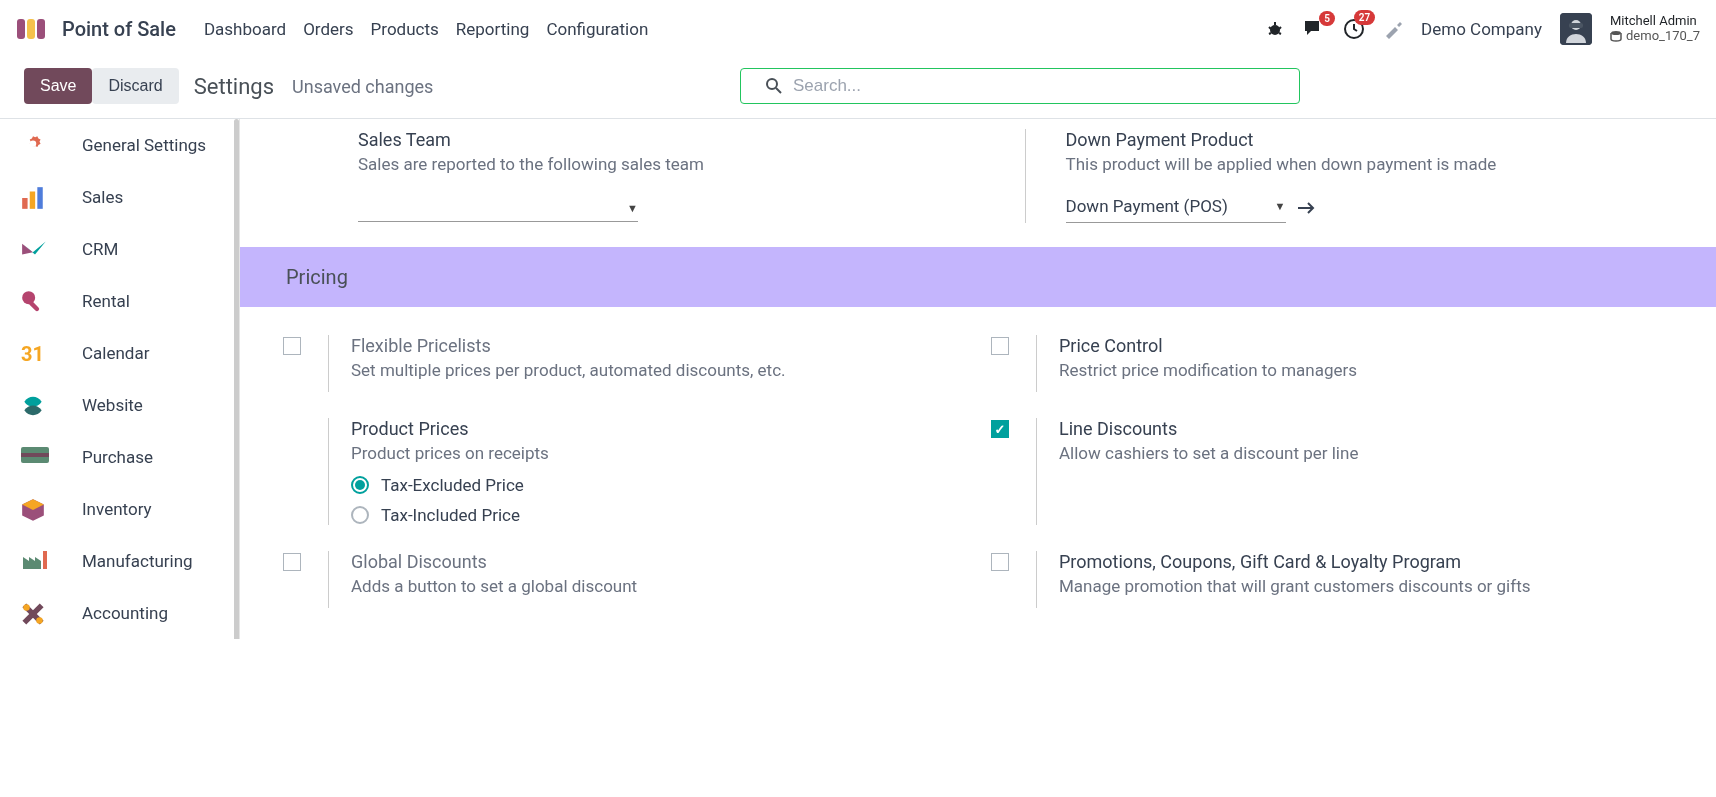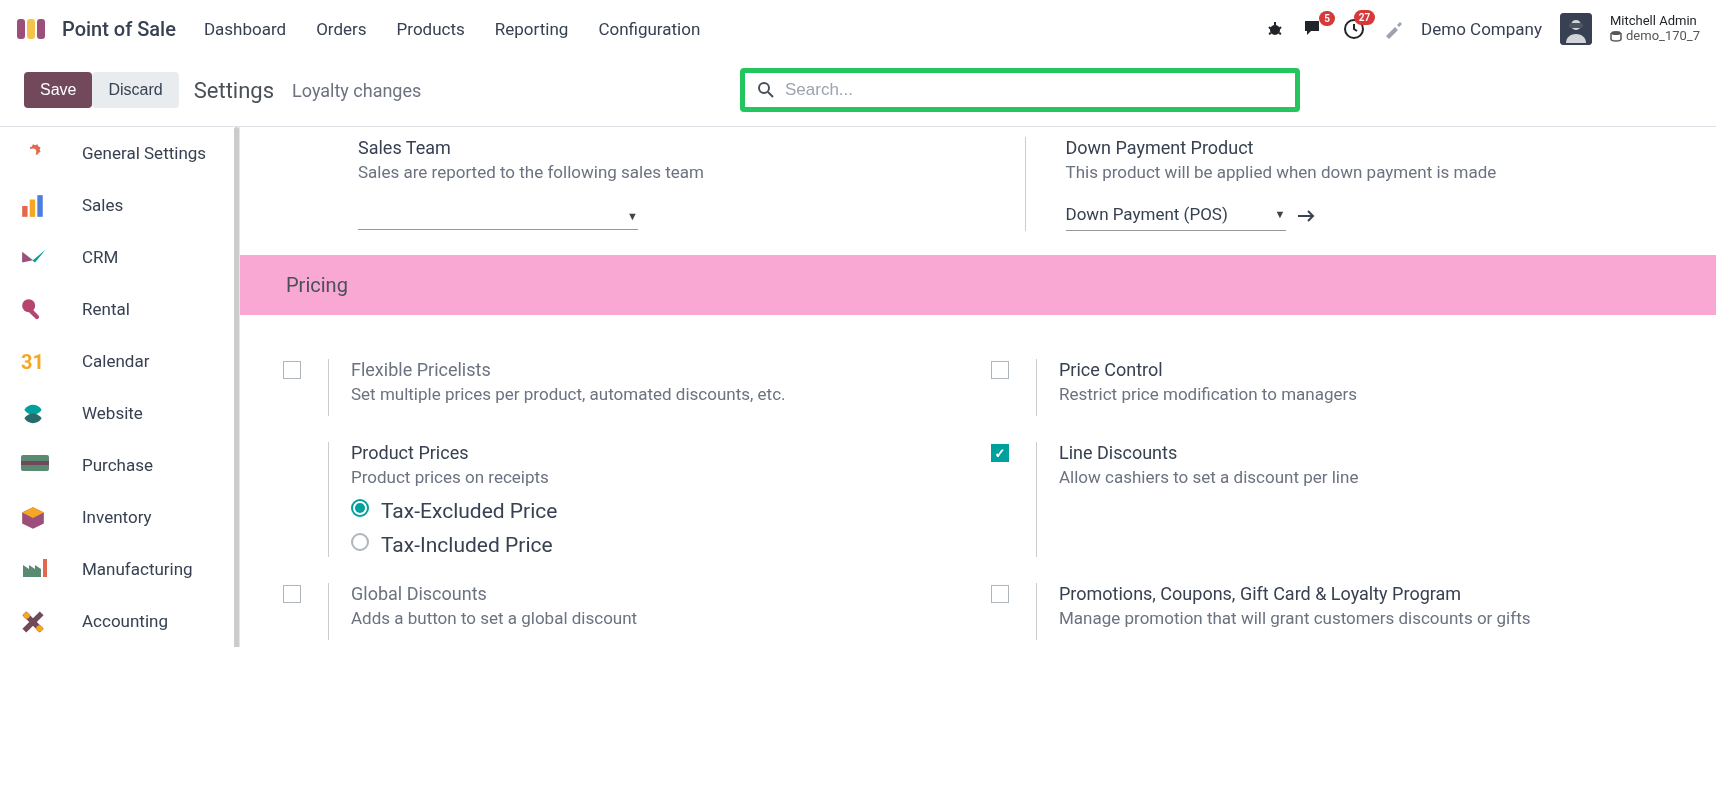--- a/index.html
+++ b/index.html
@@ -2,39 +2,39 @@
 <html><head>
 <meta charset="utf-8">
 <style>
 * { margin: 0; padding: 0; box-sizing: border-box; }
 body { font-family: -apple-system, BlinkMacSystemFont, "Segoe UI", Roboto, sans-serif; font-size: 14px; color: #212529; background: #fff; overflow-x: hidden; }
 
 
 .navbar { display: flex; align-items: center; height: 58px; padding: 0 16px; border-bottom: 0; }
 .logo { width: 36px; height: 28px; margin-right: 10px; flex-shrink:0; }
 .app-title { font-size: 20px; font-weight: 500; color: #374151; margin-right: 28px; }
-.nav-menu { display: flex; gap: 30px; flex: 1; }
+.nav-menu { display: flex; gap: 17px; flex: 1; }
 .nav-item { font-size: 17px; color: #374151; cursor: pointer; }
 .nav-right { display: flex; align-items: center; gap: 18px; }
 .nav-icon-wrap { position: relative; cursor: pointer; }
 .badge { position: absolute; top: -8px; right: -10px; background: #d63939; color: #fff; font-size: 10px; font-weight: 600; border-radius: 9px; padding: 1px 5px; min-width: 16px; text-align: center; line-height: 13px; }
 .company { font-size: 17px; color: #374151; cursor: pointer; }
 .avatar { width: 32px; height: 32px; border-radius: 4px; background: linear-gradient(135deg,#6b7280,#374151); flex-shrink:0; }
 .user-col { display: flex; flex-direction: column; line-height: 1.15; font-size: 13px; }
 .user-db { display:flex; align-items:center; gap:4px; color:#555; }
 
 
 .control-bar { display: flex; align-items: center; padding: 10px 16px 14px 24px; gap: 0; }
 .btn { border: none; padding: 9px 16px; font-size: 16px; border-radius: 4px; cursor: pointer; }
 .btn-save { background: #71495b; color: #fff; }
 .btn-discard { background: #e9ecef; color: #374151; }
 .breadcrumb { font-size: 22px; color: #495057; margin-left: 15px; margin-right: 18px; }
 .unsaved { font-size: 18px; color: #6b7280; }
 .search-wrap { margin-left: auto; margin-right: 400px; }
-.search-box { display: flex; align-items: center; border: 5px solid #22c55e; border-radius: 4px; padding: 7px 12px; width: 560px; }
+.search-box { display: flex; align-items: center; border: 1px solid #22c55e; border-radius: 4px; padding: 7px 24px; width: 560px; }
 .search-box input { border: none; outline: none; font-size: 17px; background: transparent; margin-left: 10px; width: 100%; color:#374151; }
 .search-box input::placeholder { color: #9ca3af; }
 
 .divider-h { border-bottom: 1px solid #dee2e6; }
 
 
 .body-row { display: flex; }
 .sidebar { width: 240px; flex-shrink: 0; border-right: 1px solid #e5e5e5; position: relative; }
 .sidebar::after { content:""; position:absolute; right:0; top:0; width:5px; height:590px; background:#ccc; border-radius:3px; }
 .sb-item { display: flex; align-items: center; gap: 32px; padding: 14px 20px; cursor: pointer; }
@@ -46,35 +46,35 @@
 .setting-col { flex: 1; min-width: 0; }
 .s-title { font-size: 18px; color: #374151; margin-bottom: 4px; }
 .s-desc { font-size: 17px; color: #6b7280; margin-bottom: 12px; }
 
 .select-line { display:flex; align-items:center; gap:8px; border-bottom:1px solid #999; width:280px; padding:4px 0 6px; justify-content:space-between; }
 .select-line2 { display:flex; align-items:center; gap:10px; }
 .select-val { font-size:17px; color:#374151;text-align:right; }
 .caret { font-size:11px; color:#444; }
 .arrow-link { font-size:18px; color:#374151; cursor:pointer; }
 
-.section-header2 { background:#f9a8d4; padding:18px 0; }
+.section-header2 { background:#c4b5fd; padding:18px 0; }
 .section-header2 h2 { font-size:20px; font-weight:400; color:#495057; padding-left: 46px; }
 
-.settings-grid { padding: 44px 40px 0 40px; display: flex; flex-direction: column; gap: 26px; }
+.settings-grid { padding: 28px 40px 0 40px; display: flex; flex-direction: column; gap: 26px; }
 .grid-row { display: flex; gap: 20px; }
 .cell { display: flex; flex: 1; gap: 18px; align-items: flex-start; }
 .cell-left-gutter { width: 24px; flex-shrink:0; display:flex; justify-content:center; padding-top:2px; }
 .vline { border-left: 1px solid #ccc; align-self: stretch; margin-left: 6px; }
 .cell-body { flex:1; padding-left: 4px; }
 
 .checkbox { width: 18px; height: 18px; border: 1px solid #adb5bd; background: #fff; cursor: pointer; display:inline-flex; align-items:center; justify-content:center; }
 .checkbox.checked { background: #00a09d; border-color: #00a09d; }
 .checkmark { color:#fff; font-size:13px; font-weight:700; }
 
-.radio-row { display:flex; gap:12px; margin-top:10px; font-size:21px; color:#374151; cursor:pointer; }
+.radio-row { display:flex; align-items:center; gap:12px; margin-top:10px; font-size:17px; color:#374151; cursor:pointer; }
 .radio { width:18px; height:18px; border:2px solid #adb5bd; border-radius:50%; display:inline-flex; align-items:center; justify-content:center; }
 .radio.on { border-color:#00a09d; }
 .radio.on::after { content:""; width:10px; height:10px; background:#00a09d; border-radius:50%; }
 
 svg { display:block; }
 </style>
 </head>
 <body>
 
 <div class="navbar">
@@ -139,21 +139,21 @@
         <span>demo_170_7</span>
       </span>
     </div>
   </div>
 </div>
 
 <div class="control-bar">
   <button class="btn btn-save">Save</button>
   <button class="btn btn-discard">Discard</button>
   <div class="breadcrumb">Settings</div>
-  <div class="unsaved">Loyalty changes</div>
+  <div class="unsaved">Unsaved changes</div>
   <div class="search-wrap">
     <div class="search-box">
       <span>
         <svg width="18" height="18" viewBox="0 0 18 18">
             <circle cx="7" cy="7" r="5" fill="none" stroke="#495057" stroke-width="2"></circle>
             <path d="M11 11l5 5" stroke="#495057" stroke-width="2"></path>
           </svg>
       </span>
       <input type="text" placeholder="Search..." style="">
     </div>

